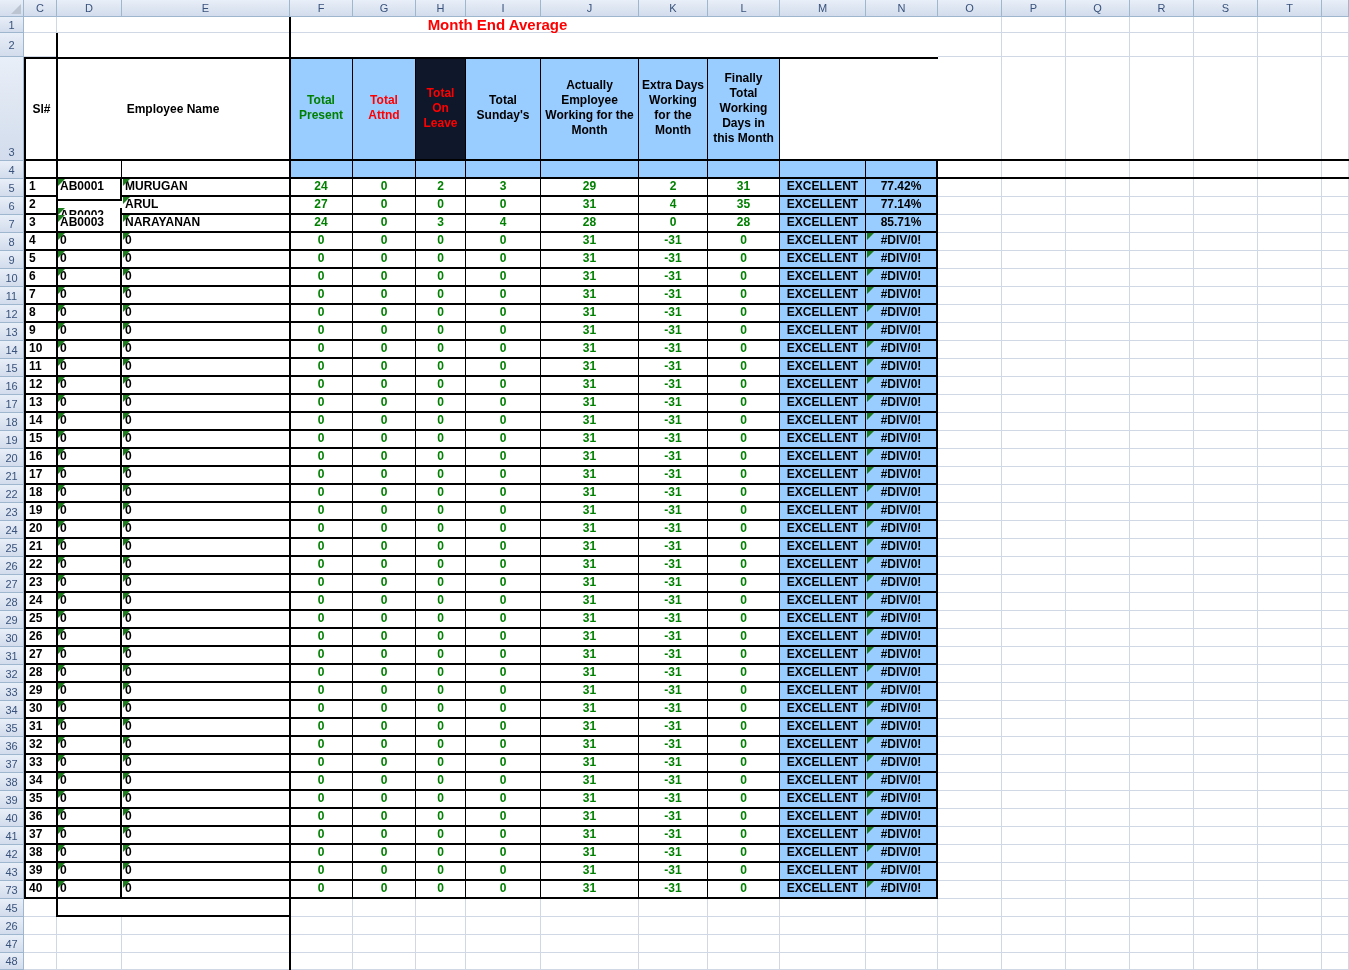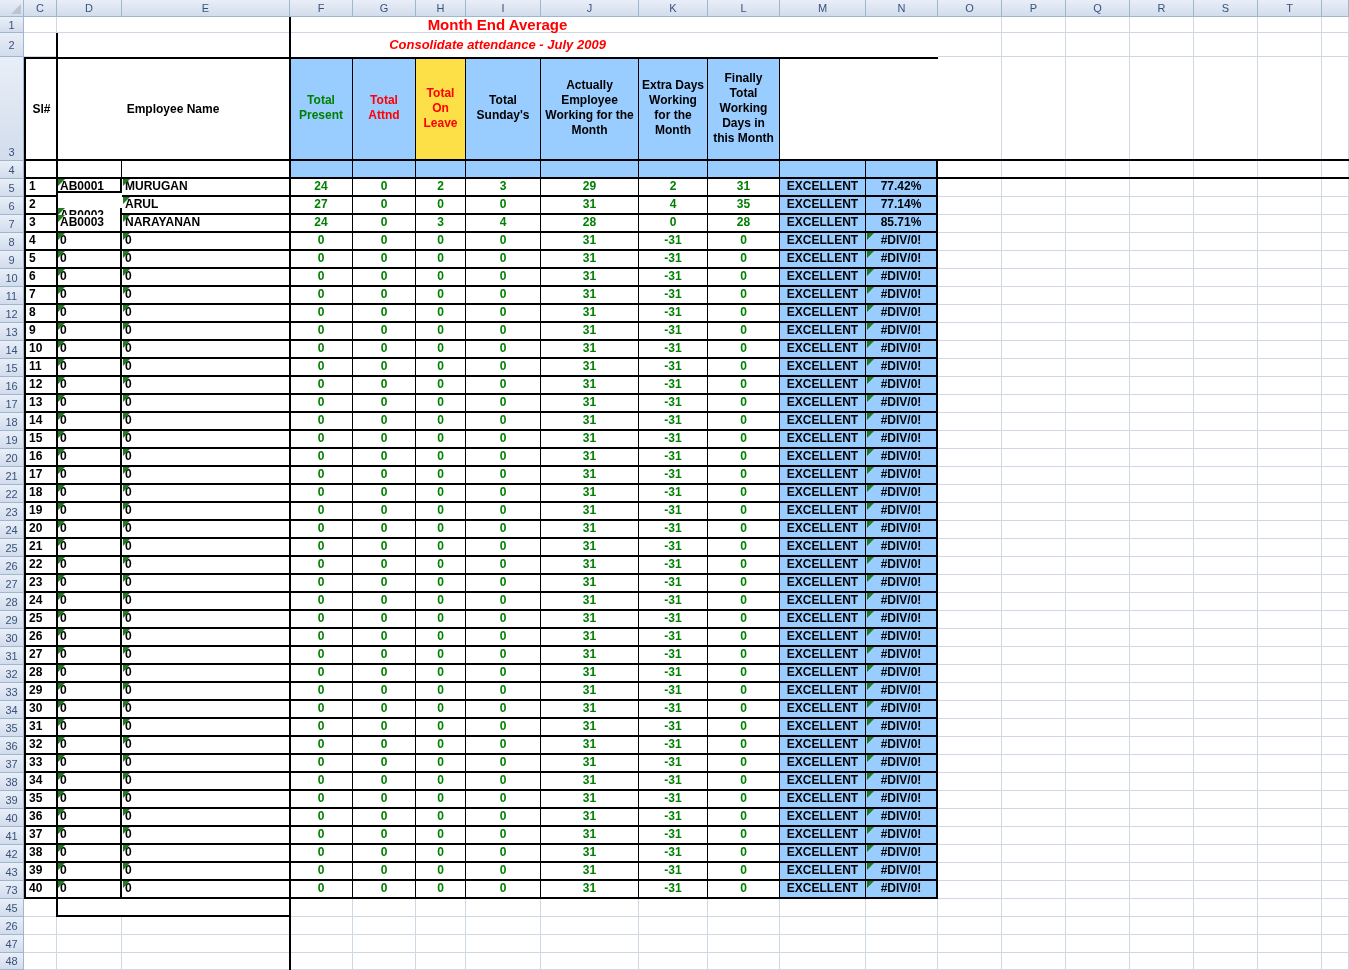--- a/index.html
+++ b/index.html
@@ -71,21 +71,20 @@
     font-weight:bold;font-size:12px;color:#000;
   }
   
   .ln{position:absolute;background:#000;z-index:20;}
 </style>
 </head>
 <body>
 
 <div id="sheet">
   <div class="title-cell">Month End Average</div>
-  <div class="subtitle-cell">Consolidate attendance - July 2009</div>
   <div class="sl-hdr">Sl#</div>
   <div class="emp-hdr">Employee Name</div>
 <div class="hd" style="left: 0px; top: 0px; width: 24px; height: 17px;">
       <span class="corner-tri"></span>
     </div>
     <div class="hd" style="left: 24px; top: 0px; width: 33px; height: 17px;">C</div>
     <div class="hd" style="left: 57px; top: 0px; width: 65px; height: 17px;">D</div>
     <div class="hd" style="left: 122px; top: 0px; width: 168px; height: 17px;">E</div>
     <div class="hd" style="left: 290px; top: 0px; width: 63px; height: 17px;">F</div>
     <div class="hd" style="left: 353px; top: 0px; width: 63px; height: 17px;">G</div>
@@ -534,21 +533,21 @@
     <div class="g" style="left: 1130px; top: 953px; width: 64px; height: 17px;"></div>
     <div class="g" style="left: 1194px; top: 953px; width: 64px; height: 17px;"></div>
     <div class="g" style="left: 1258px; top: 953px; width: 64px; height: 17px;"></div>
     <div class="g" style="left: 1322px; top: 953px; width: 27px; height: 17px;"></div>
     <div class="hcell" style="left: 290px; top: 57px; width: 63px; height: 104px; background: rgb(153, 204, 255); color: rgb(0, 128, 0);">
       <span style="white-space: normal;">Total Present</span>
     </div>
     <div class="hcell" style="left: 353px; top: 57px; width: 63px; height: 104px; background: rgb(153, 204, 255); color: rgb(255, 0, 0);">
       <span style="white-space: normal;">Total Attnd</span>
     </div>
-    <div class="hcell" style="left: 416px; top: 57px; width: 50px; height: 104px; background: #fde047; color: rgb(255, 0, 0);">
+    <div class="hcell" style="left: 416px; top: 57px; width: 50px; height: 104px; background: #0f172a; color: rgb(255, 0, 0);">
       <span style="white-space: normal;">Total On Leave</span>
     </div>
     <div class="hcell" style="left: 466px; top: 57px; width: 75px; height: 104px; background: rgb(153, 204, 255); color: rgb(0, 0, 0);">
       <span style="white-space: normal;">Total Sunday's</span>
     </div>
     <div class="hcell" style="left: 639px; top: 57px; width: 69px; height: 104px; background: rgb(153, 204, 255); color: rgb(0, 0, 0);">
       <span style="white-space: normal;">Extra Days Working for the Month</span>
     </div>
     <div class="hcell" style="left: 541px; top: 57px; width: 98px; height: 104px; background: rgb(153, 204, 255); color: rgb(0, 0, 0);">
       <span style="white-space: normal;">Actually Employee Working for the Month</span>
@@ -562,21 +561,21 @@
     <div class="cell" style="left: 290px; top: 161px; width: 63px; height: 18px; background: rgb(153, 204, 255);"></div>
     <div class="cell" style="left: 353px; top: 161px; width: 63px; height: 18px; background: rgb(153, 204, 255);"></div>
     <div class="cell" style="left: 416px; top: 161px; width: 50px; height: 18px; background: rgb(153, 204, 255);"></div>
     <div class="cell" style="left: 466px; top: 161px; width: 75px; height: 18px; background: rgb(153, 204, 255);"></div>
     <div class="cell" style="left: 541px; top: 161px; width: 98px; height: 18px; background: rgb(153, 204, 255);"></div>
     <div class="cell" style="left: 639px; top: 161px; width: 69px; height: 18px; background: rgb(153, 204, 255);"></div>
     <div class="cell" style="left: 708px; top: 161px; width: 72px; height: 18px; background: rgb(153, 204, 255);"></div>
     <div class="cell" style="left: 780px; top: 161px; width: 86px; height: 18px; background: rgb(153, 204, 255);"></div>
     <div class="cell br2" style="left: 866px; top: 161px; width: 72px; height: 18px; background: rgb(153, 204, 255);"></div>
     <div class="cell left bl2" style="left: 24px; top: 179px; width: 33px; height: 18px;">1</div>
-    <div class="cell left br2" style="left: 57px; top: 179px; width: 65px; height: 14px;">AB0001<span class="tri" style="border-top-color: rgb(30, 123, 30);"></span></div>
+    <div class="cell left br2" style="left: 57px; top: 179px; width: 65px; height: 22px;">AB0001<span class="tri" style="border-top-color: rgb(30, 123, 30);"></span></div>
     <div class="cell left" style="left: 122px; top: 179px; width: 168px; height: 18px;">MURUGAN<span class="tri" style="border-top-color: rgb(30, 123, 30);"></span></div>
     <div class="cell center" style="left: 290px; top: 179px; width: 63px; height: 18px; color: rgb(0, 128, 0);">24</div>
     <div class="cell center" style="left: 353px; top: 179px; width: 63px; height: 18px; color: rgb(0, 128, 0);">0</div>
     <div class="cell center" style="left: 416px; top: 179px; width: 50px; height: 18px; color: rgb(0, 128, 0);">2</div>
     <div class="cell center" style="left: 466px; top: 179px; width: 75px; height: 18px; color: rgb(0, 128, 0);">3</div>
     <div class="cell center" style="left: 541px; top: 179px; width: 98px; height: 18px; color: rgb(0, 128, 0);">29</div>
     <div class="cell center" style="left: 639px; top: 179px; width: 69px; height: 18px; color: rgb(0, 128, 0);">2</div>
     <div class="cell center" style="left: 708px; top: 179px; width: 72px; height: 18px; color: rgb(0, 128, 0);">31</div>
     <div class="cell center" style="left: 780px; top: 179px; width: 86px; height: 18px; background: rgb(153, 204, 255);">EXCELLENT</div>
     <div class="cell center br2" style="left: 866px; top: 179px; width: 72px; height: 18px; background: rgb(153, 204, 255);">77.42%</div>

